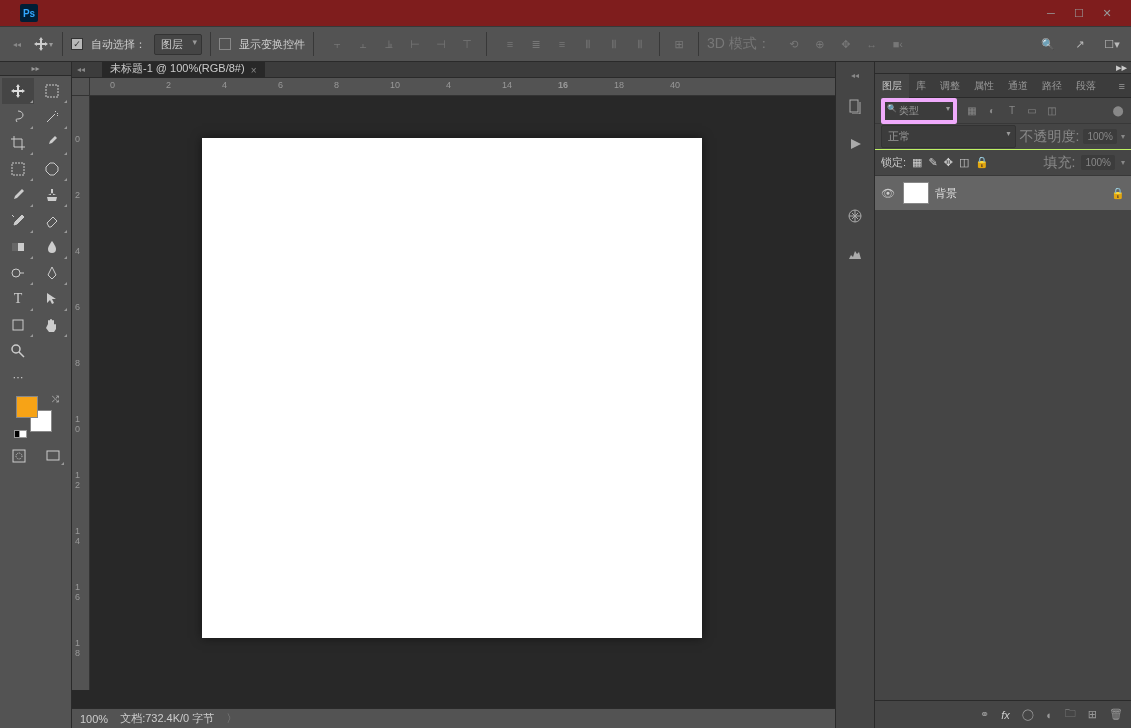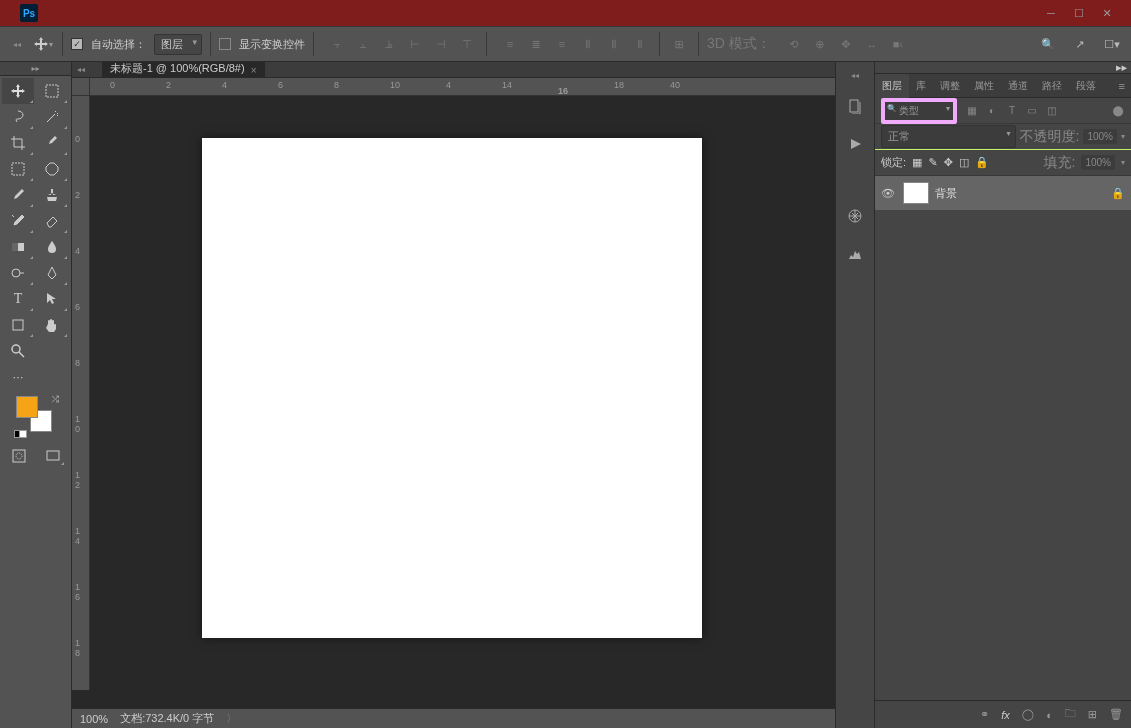--- a/index.html
+++ b/index.html
@@ -306,21 +306,21 @@
       <div class="ruler-corner"></div>
       <div class="ruler-h" id="rulerH">
           <span class="ruler-tick" style="left: 20px; top: 2px;">0</span>
           <span class="ruler-tick" style="left: 76px; top: 2px;">2</span>
           <span class="ruler-tick" style="left: 132px; top: 2px;">4</span>
           <span class="ruler-tick" style="left: 188px; top: 2px;">6</span>
           <span class="ruler-tick" style="left: 244px; top: 2px;">8</span>
           <span class="ruler-tick" style="left: 300px; top: 2px;">10</span>
           <span class="ruler-tick" style="left: 356px; top: 2px;">4</span>
           <span class="ruler-tick" style="left: 412px; top: 2px;">14</span>
-          <span class="ruler-tick" style="left: 468px; top: 8px; font-weight: bold;">16</span>
+          <span class="ruler-tick" style="left: 468px; top: 2px; font-weight: bold;">16</span>
           <span class="ruler-tick" style="left: 524px; top: 2px;">18</span>
           <span class="ruler-tick" style="left: 580px; top: 2px;">40</span>
         </div>
       <div class="ruler-v" id="rulerV">
           <span class="ruler-tick" style="top: 38px; left: 3px; white-space: pre;">0</span>
           <span class="ruler-tick" style="top: 94px; left: 3px; white-space: pre;">2</span>
           <span class="ruler-tick" style="top: 150px; left: 3px; white-space: pre;">4</span>
           <span class="ruler-tick" style="top: 206px; left: 3px; white-space: pre;">6</span>
           <span class="ruler-tick" style="top: 262px; left: 3px; white-space: pre;">8</span>
           <span class="ruler-tick" style="top: 318px; left: 3px; white-space: pre;">1

